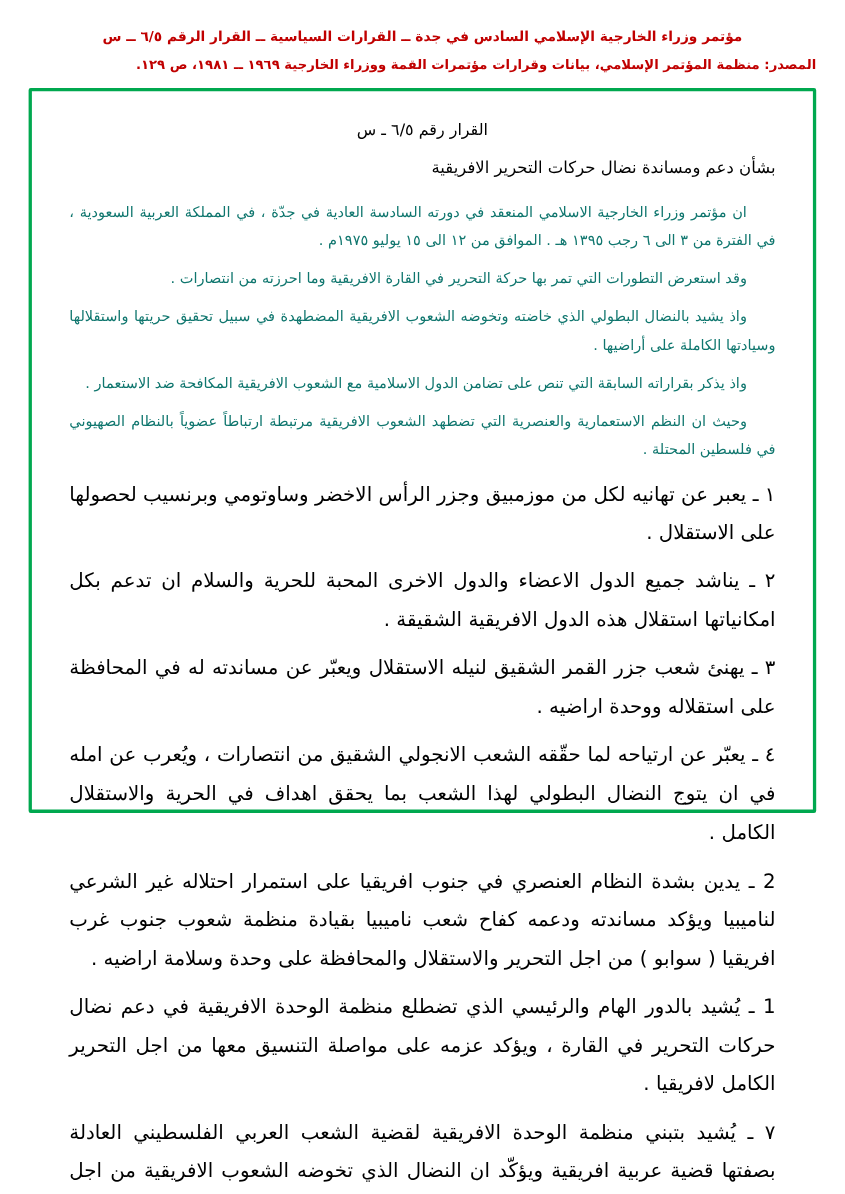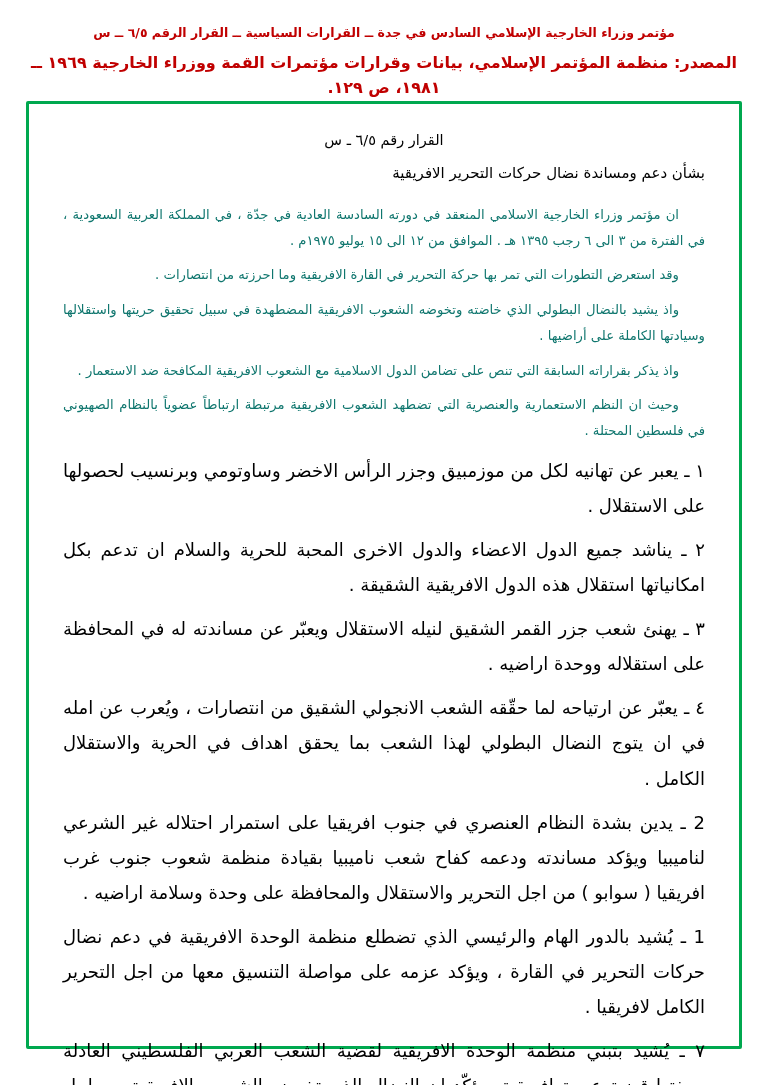--- a/index.html
+++ b/index.html
@@ -31,32 +31,33 @@
 
   .header-title {
     font-size: 12.5px;
     font-weight: bold;
     color: #c00000;
     line-height: 1.5;
     letter-spacing: 0px;
   }
 
   .header-source {
-    font-size: 16px;
+    font-size: 12px;
     font-weight: bold;
     color: #c00000;
     line-height: 1.6;
     margin-top: 7px;
+    text-align: right;
   }
 
   .frame {
-    margin-top: 0;
+    margin-top: 11px;
     border: 3px solid #00a84f;
     border-radius: 2px;
-    height: 948px;
+    height: 659px;
     box-sizing: border-box;
     padding: 20px 34px 10px 34px;
     direction: rtl;
     background: #ffffff;
   }
 
   .res-number {
     text-align: center;
     font-size: 14.5px;
     color: #000;

